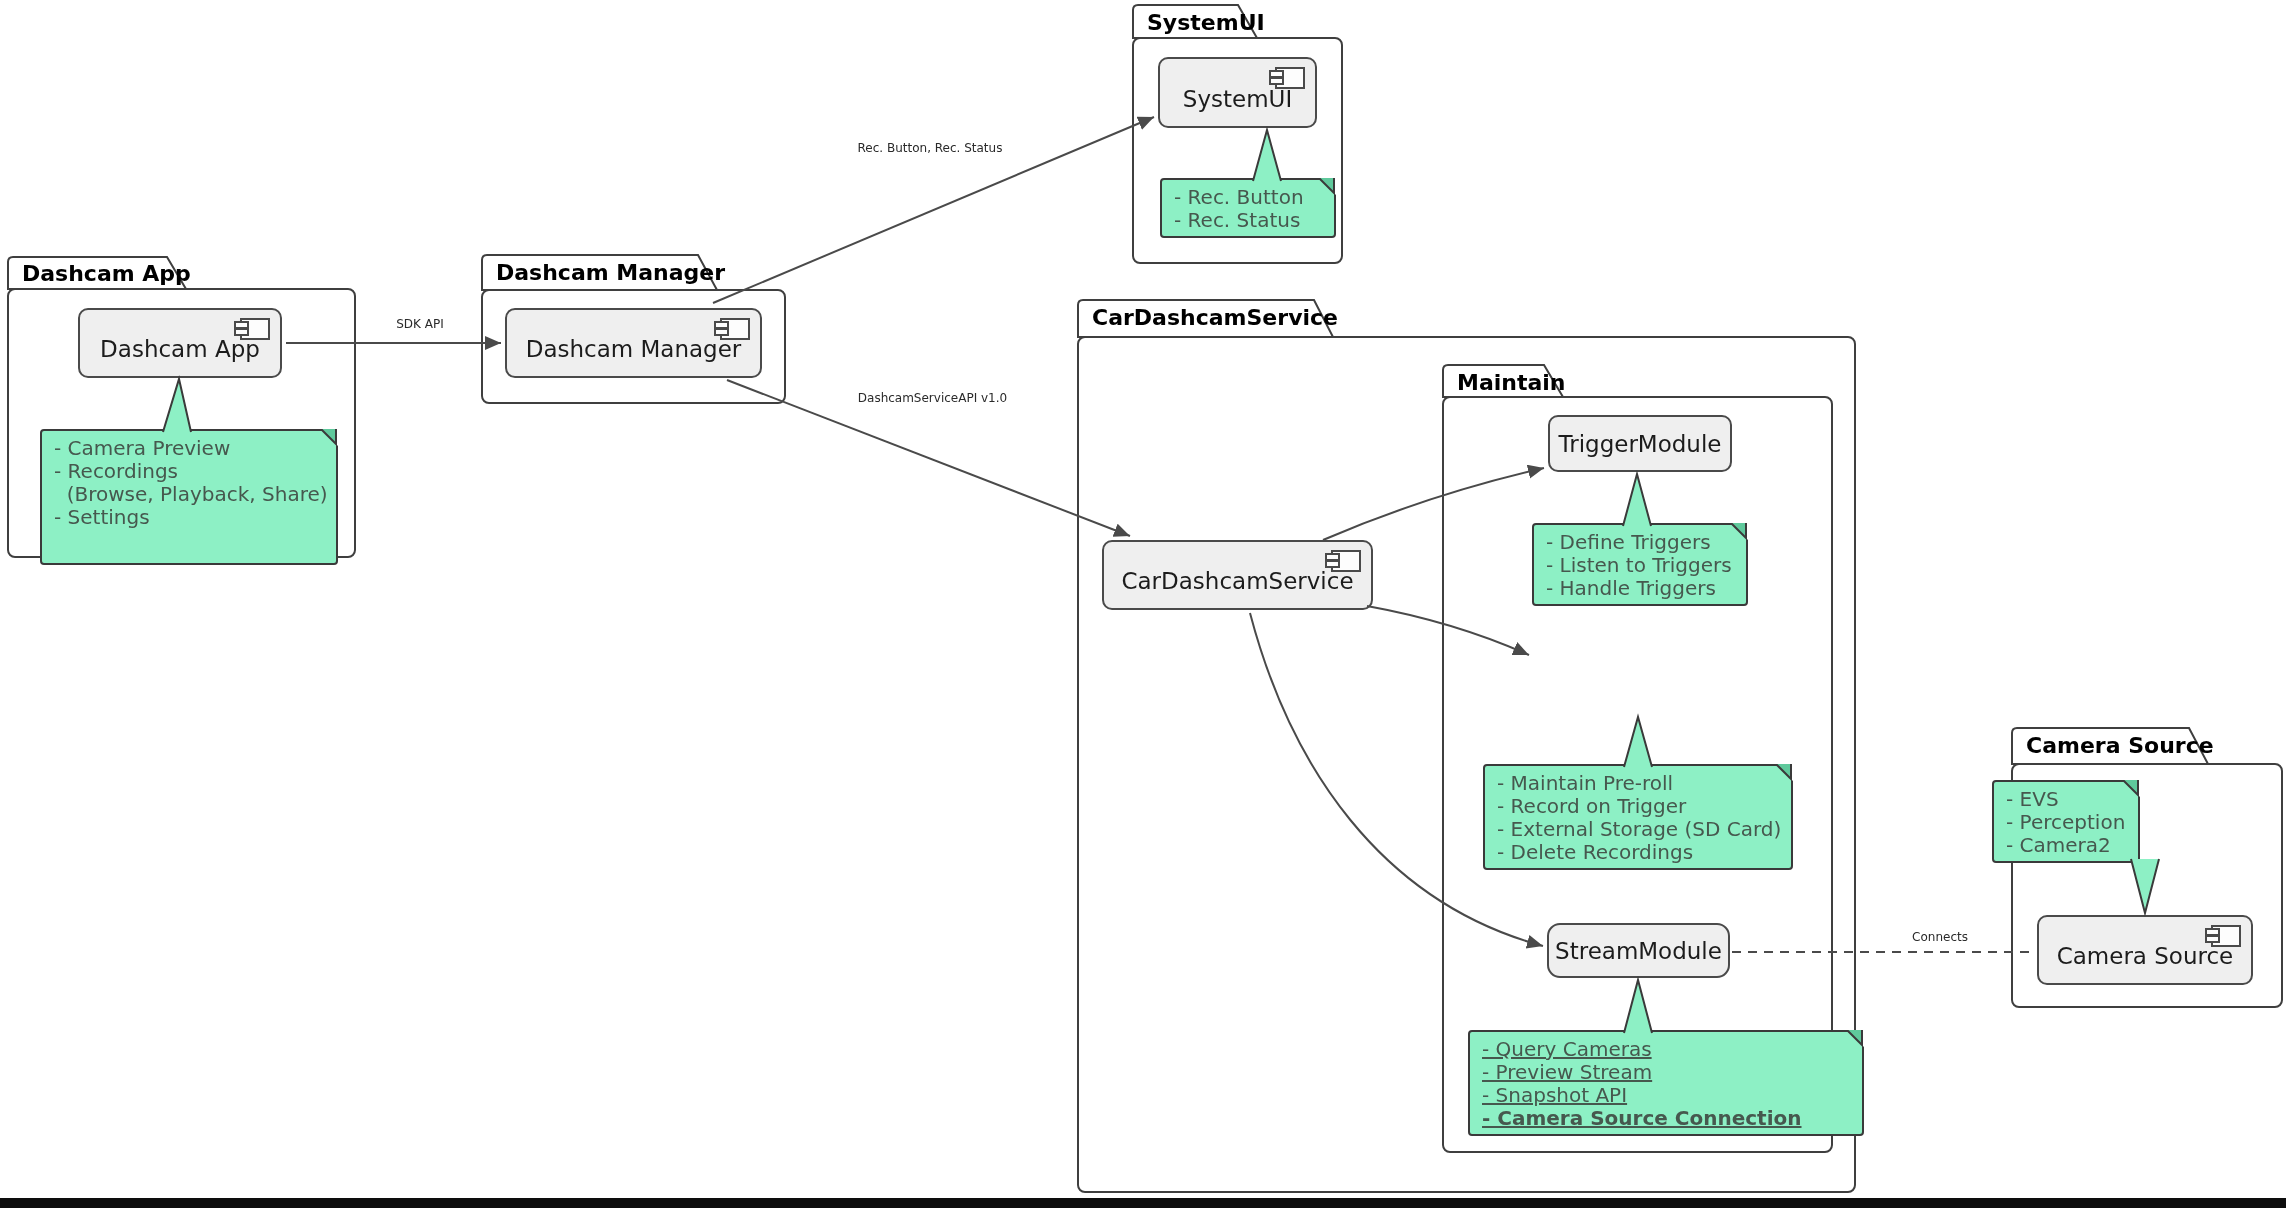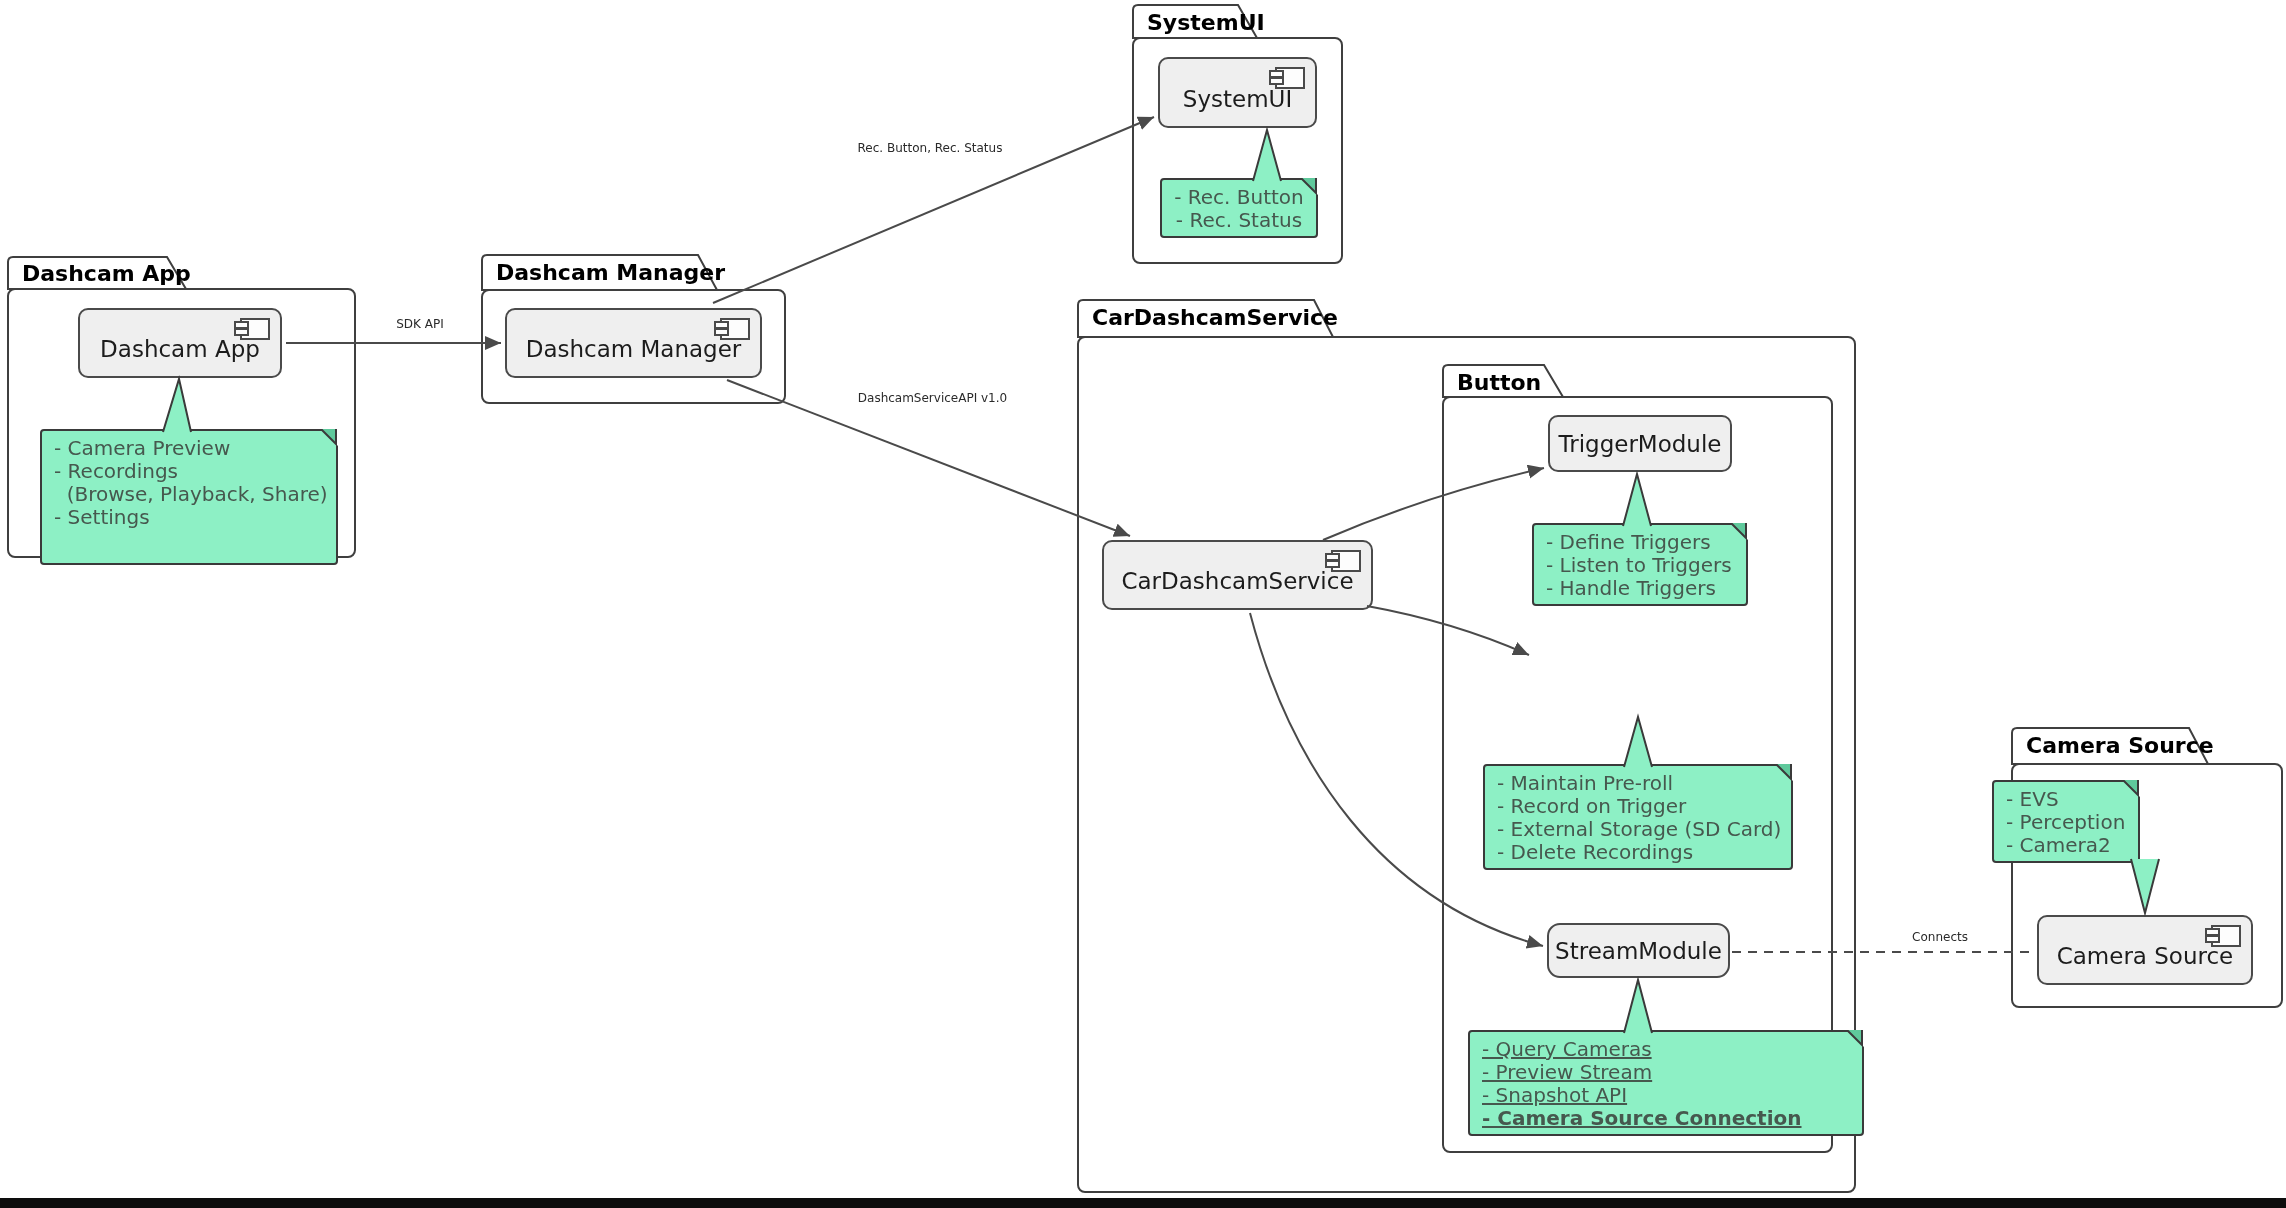--- a/index.html
+++ b/index.html
@@ -58,21 +58,21 @@
 
       <rect x="2012" y="764" width="270" height="243" rx="7"></rect>
       <path d="M2012,764 V733 Q2012,728 2017,728 H2189 L2208,764 Z"></path>
     </g>
   </svg>
 
   <div class="pkg-title" style="left:22px;top:258px;">Dashcam App</div>
   <div class="pkg-title" style="left:496px;top:257px;">Dashcam Manager</div>
   <div class="pkg-title" style="left:1147px;top:7px;">SystemUI</div>
   <div class="pkg-title" style="left:1092px;top:302px;">CarDashcamService</div>
-  <div class="pkg-title" style="left:1457px;top:367px;">Button</div>
+  <div class="pkg-title" style="left:1457px;top:367px;">Maintain</div>
   <div class="pkg-title" style="left:2026px;top:730px;">Camera Source</div>
 
   <div class="component has-icon" style="left:78px;top:308px;width:204px;height:70px;">
     <span class="cicon"></span>
     <span>Dashcam App</span>
   </div>
   <div class="component has-icon" style="left:505px;top:308px;width:257px;height:70px;">
     <span class="cicon"></span>
     <span>Dashcam Manager</span>
   </div>
@@ -98,21 +98,21 @@
   <div class="note" style="left:40px;top:429px;width:298px;height:136px;">
     <svg class="fold" viewBox="0 0 17 17">
         <path d="M0,0 L17,0 L17,17 Z" fill="#ffffff"></path>
         <path d="M0,0 L15,15 L15,0" fill="#5fc99c" stroke="#3a3a3a" stroke-width="2"></path>
       </svg>
     <div class="note-line">- Camera Preview</div>
     <div class="note-line">- Recordings</div>
     <div class="note-line">  (Browse, Playback, Share)</div>
     <div class="note-line">- Settings</div>
   </div>
-  <div class="note" style="left:1160px;top:178px;width:158px;height:60px;text-align:center;">
+  <div class="note" style="left:1160px;top:178px;width:176px;height:60px;">
     <svg class="fold" viewBox="0 0 17 17">
         <path d="M0,0 L17,0 L17,17 Z" fill="#ffffff"></path>
         <path d="M0,0 L15,15 L15,0" fill="#5fc99c" stroke="#3a3a3a" stroke-width="2"></path>
       </svg>
     <div class="note-line">- Rec. Button</div>
     <div class="note-line">- Rec. Status</div>
   </div>
   <div class="note" style="left:1532px;top:523px;width:216px;height:83px;">
     <svg class="fold" viewBox="0 0 17 17">
         <path d="M0,0 L17,0 L17,17 Z" fill="#ffffff"></path>

